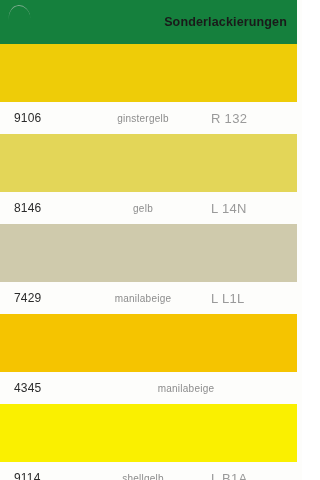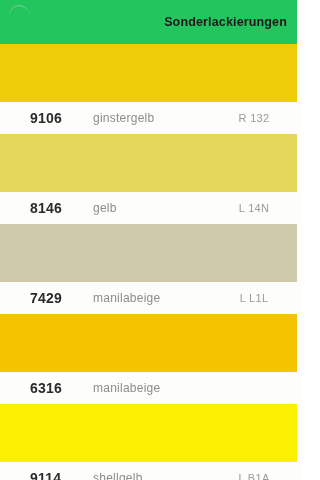--- a/index.html
+++ b/index.html
@@ -17,21 +17,21 @@
     width: 302px;
     height: 480px;
     overflow: hidden;
     background: #fdfdfb;
   }
 
   
   .header {
     position: relative;
     height: 44px;
-    background: #22c55e;
+    background: #15803d;
     display: flex;
     align-items: center;
     justify-content: flex-end;
     padding-right: 15px;
     box-sizing: border-box;
   }
   .header-title {
     font-size: 12.5px;
     font-weight: bold;
     color: #1a1a1a;
@@ -66,39 +66,39 @@
   .label-row {
     position: relative;
     height: 32px;
     background: #fdfdfb;
     display: flex;
     align-items: center;
     margin-right: 5px;
   }
   .col-code {
     width: 93px;
-    padding-left: 30px;
+    padding-left: 14px;
     box-sizing: border-box;
-    font-size: 14px;
-    font-weight: bold;
+    font-size: 12px;
+    font-weight: normal;
     color: #2b2b2b;
     letter-spacing: 0.2px;
   }
   .col-name {
     flex: 1;
-    text-align: left;
-    font-size: 12px;
+    text-align: center;
+    font-size: 10px;
     color: #8c8c8c;
     letter-spacing: 0.25px;
     padding-right: 18px;
   }
   .col-ref {
     width: 86px;
-    text-align: center;
-    font-size: 11px;
+    text-align: left;
+    font-size: 13px;
     color: #9a9a9a;
     letter-spacing: 0.3px;
   }
 
   
   .right-margin {
     position: absolute;
     top: 0;
     right: 0;
     width: 5px;
@@ -141,21 +141,21 @@
       <div class="label-row">
         <span class="col-code">7429</span>
         <span class="col-name">manilabeige</span>
         <span class="col-ref">L L1L</span>
       </div>
     </div>
 
     <div class="entry">
       <div class="swatch" style="background: rgb(245, 196, 0);"></div>
       <div class="label-row">
-        <span class="col-code">6316</span>
+        <span class="col-code">4345</span>
         <span class="col-name">manilabeige</span>
       </div>
     </div>
 
     <div class="entry">
       <div class="swatch" style="background: rgb(250, 240, 0);"></div>
       <div class="label-row">
         <span class="col-code">9114</span>
         <span class="col-name">shellgelb</span>
         <span class="col-ref">L B1A</span>

